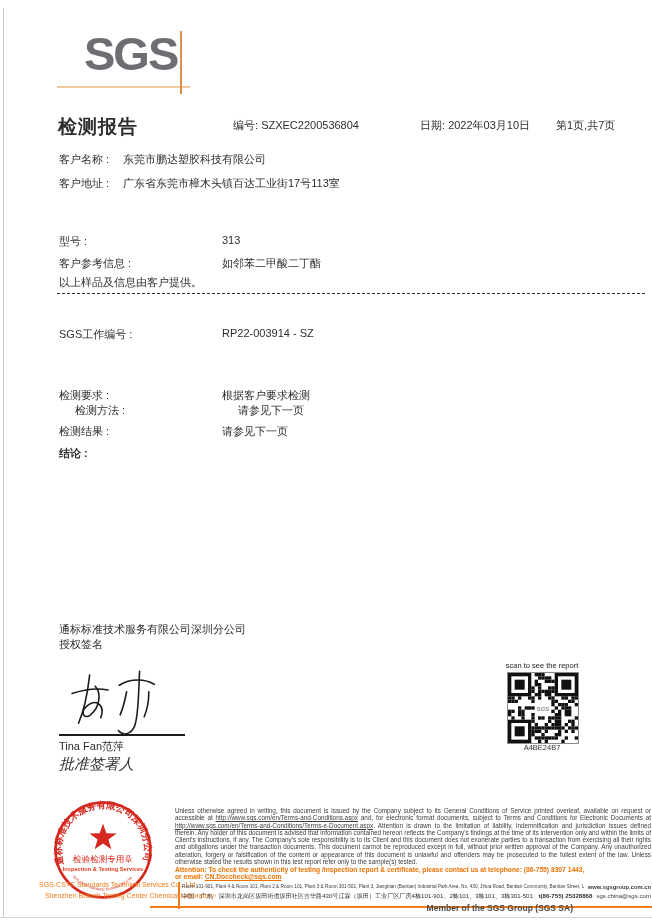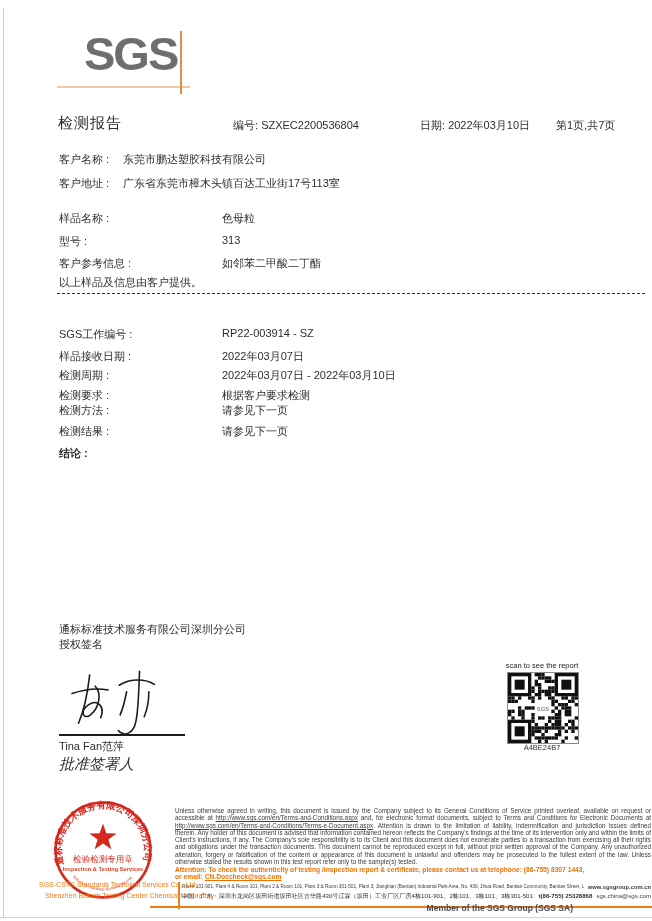--- a/index.html
+++ b/index.html
@@ -7,21 +7,21 @@
         font-family:"Liberation Sans","DejaVu Sans",sans-serif;color:#2e2e2e;}
   .abs{position:absolute;}
   
   .edge-left{left:3px;top:8px;width:1px;height:910px;background:#c9c9c9;}
   .edge-bottom{left:0;top:917px;width:652px;height:1px;background:#d4d4d4;}
   
   .logo-text{left:84px;top:30px;font-size:47px;font-weight:bold;color:#6d6e72;letter-spacing:-2px;line-height:1;}
   .logo-hline{left:57px;top:86px;width:133px;height:2px;background:#f2c9a0;}
   .logo-vline{left:180px;top:31px;width:2px;height:63px;background:#dd8d4c;}
   
-  .title{left:58px;top:114px;font-size:15px;font-weight:normal;letter-spacing:1px;}
+  .title{left:58px;top:114px;font-size:19px;font-weight:bold;letter-spacing:1px;}
   .hfield{top:118px;font-size:11px;}
   
   .frow{left:0;width:596px;height:16px;}
   .lbl{position:absolute;left:59px;font-size:11px;white-space:nowrap;}
   .val{position:absolute;font-size:11px;white-space:nowrap;}
   .note{left:59px;font-size:11px;}
   .dashline{left:57px;top:293px;width:588px;height:0;border-top:1.5px dashed #2b2b2b;}
   .conc{left:222px;top:446px;width:430px;font-size:11px;line-height:15px;text-align:left;}
   
   .sig-co{left:59px;top:622px;font-size:11px;}
@@ -73,53 +73,41 @@
 
   <div class="abs frow" style="top:152px;">
     <span class="lbl">客户名称 :</span>
     <span class="val" style="left:123px;">东莞市鹏达塑胶科技有限公司</span>
   </div>
   <div class="abs frow" style="top:176px;">
     <span class="lbl">客户地址 :</span>
     <span class="val" style="left:123px;">广东省东莞市樟木头镇百达工业街17号113室</span>
   </div>
 
-  <div class="abs frow" style="top:211px;">
-    <span class="lbl">样品名称 :</span>
-    <span class="val" style="left:222px;">色母粒</span>
-  </div>
   <div class="abs frow" style="top:234px;">
     <span class="lbl">型号 :</span>
     <span class="val" style="left:222px;">313</span>
   </div>
   <div class="abs frow" style="top:256px;">
     <span class="lbl">客户参考信息 :</span>
     <span class="val" style="left:222px;">如邻苯二甲酸二丁酯</span>
   </div>
   <div class="abs note" style="top:275px;">以上样品及信息由客户提供。</div>
 
   <div class="abs dashline"></div>
 
   <div class="abs frow" style="top:327px;">
     <span class="lbl">SGS工作编号 :</span>
     <span class="val" style="left:222px;">RP22-003914 - SZ</span>
   </div>
-  <div class="abs frow" style="top:349px;">
-    <span class="lbl">样品接收日期 :</span>
-    <span class="val" style="left:222px;">2022年03月07日</span>
-  </div>
-  <div class="abs frow" style="top:368px;">
-    <span class="lbl">检测周期 :</span>
-    <span class="val" style="left:222px;">2022年03月07日 - 2022年03月10日</span>
-  </div>
   <div class="abs frow" style="top:388px;">
     <span class="lbl">检测要求 :</span>
     <span class="val" style="left:222px;">根据客户要求检测</span>
   </div>
-  <div class="abs frow" style="top:403px;">
+  <div class="abs frow" style="top:403px;margin-left:16px;">
     <span class="lbl">检测方法 :</span>
     <span class="val" style="left:222px;">请参见下一页</span>
   </div>
   <div class="abs frow" style="top:424px;">
     <span class="lbl">检测结果 :</span>
     <span class="val" style="left:222px;">请参见下一页</span>
   </div>
 
   <div class="abs lbl" style="top:446px;font-weight:bold;">结论 :</div>
 

